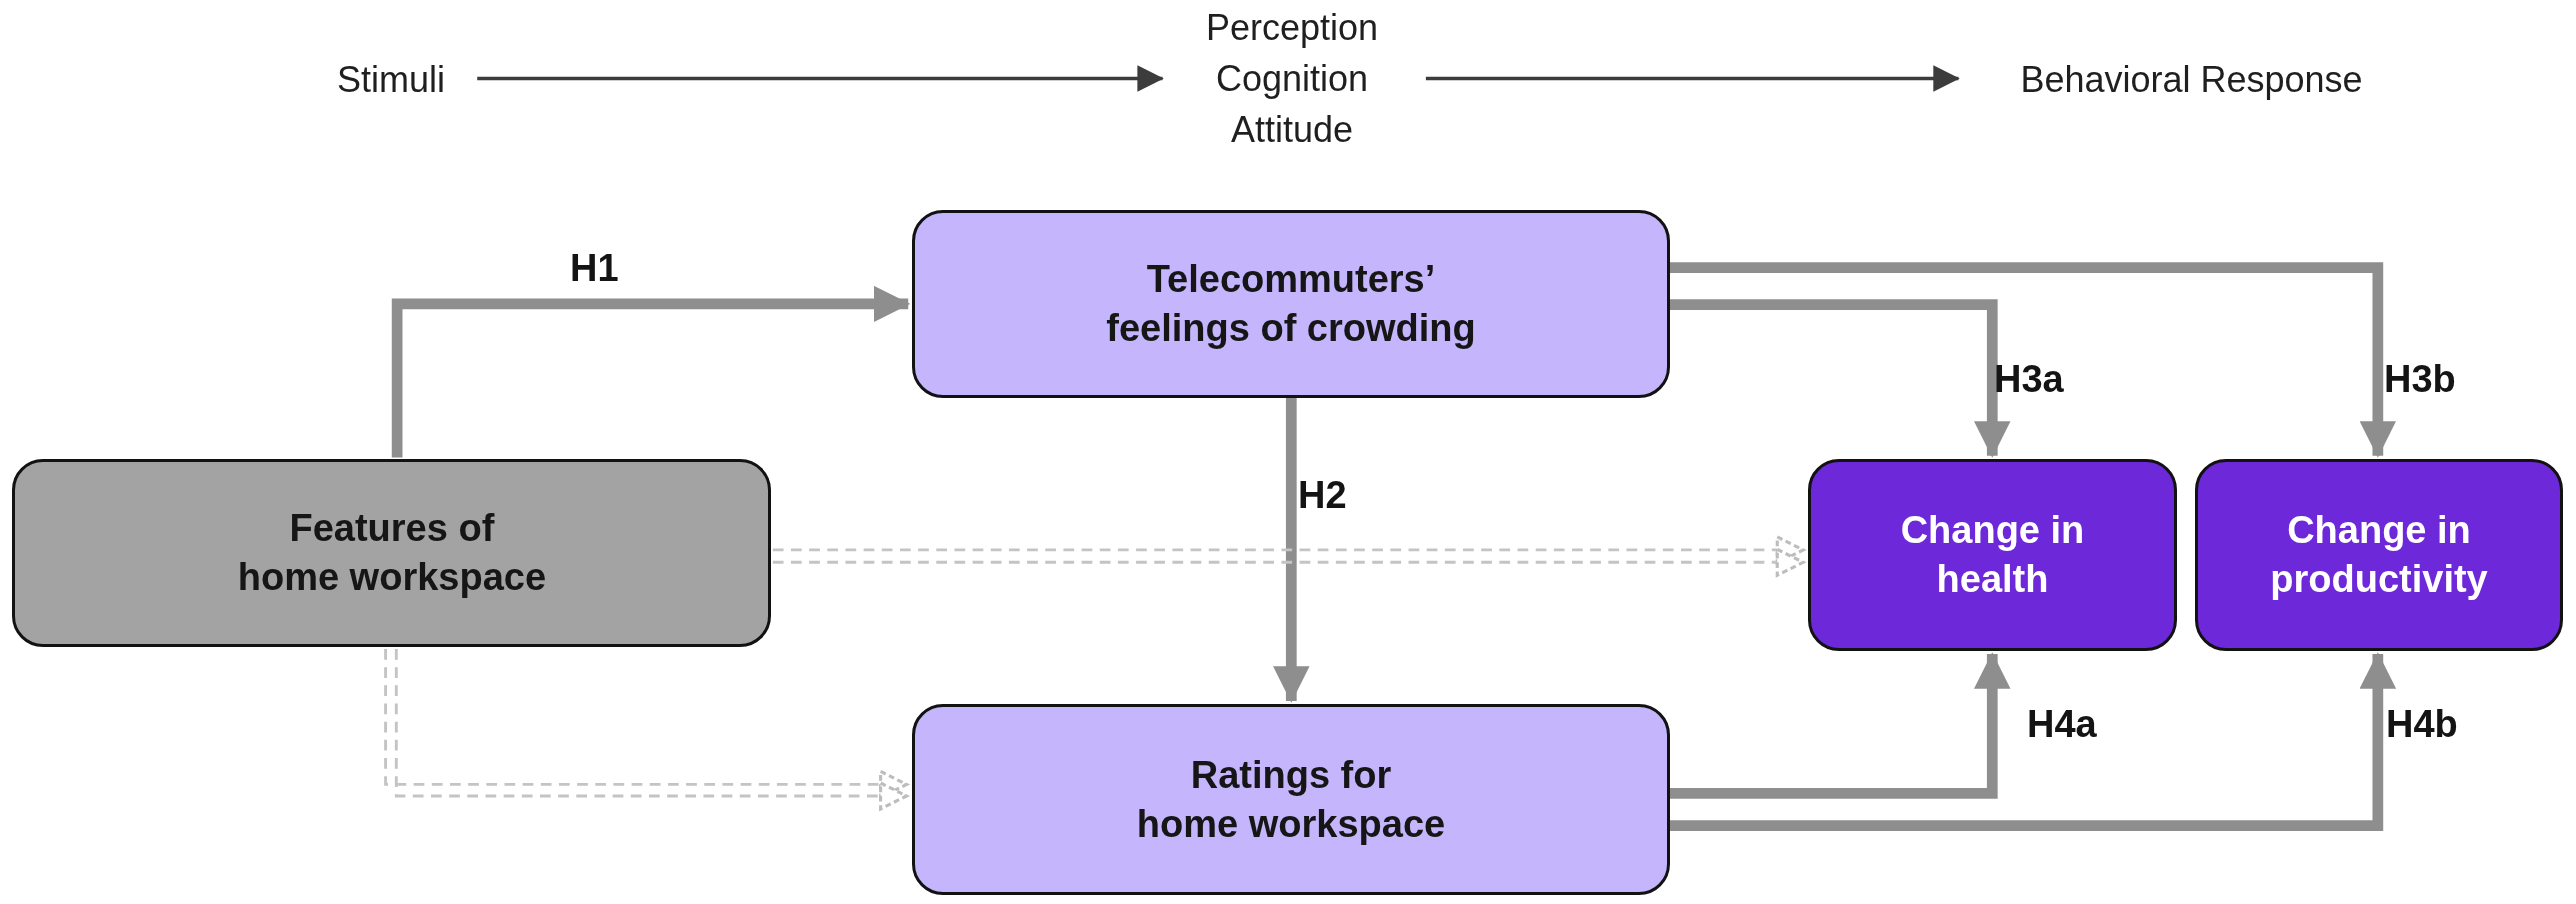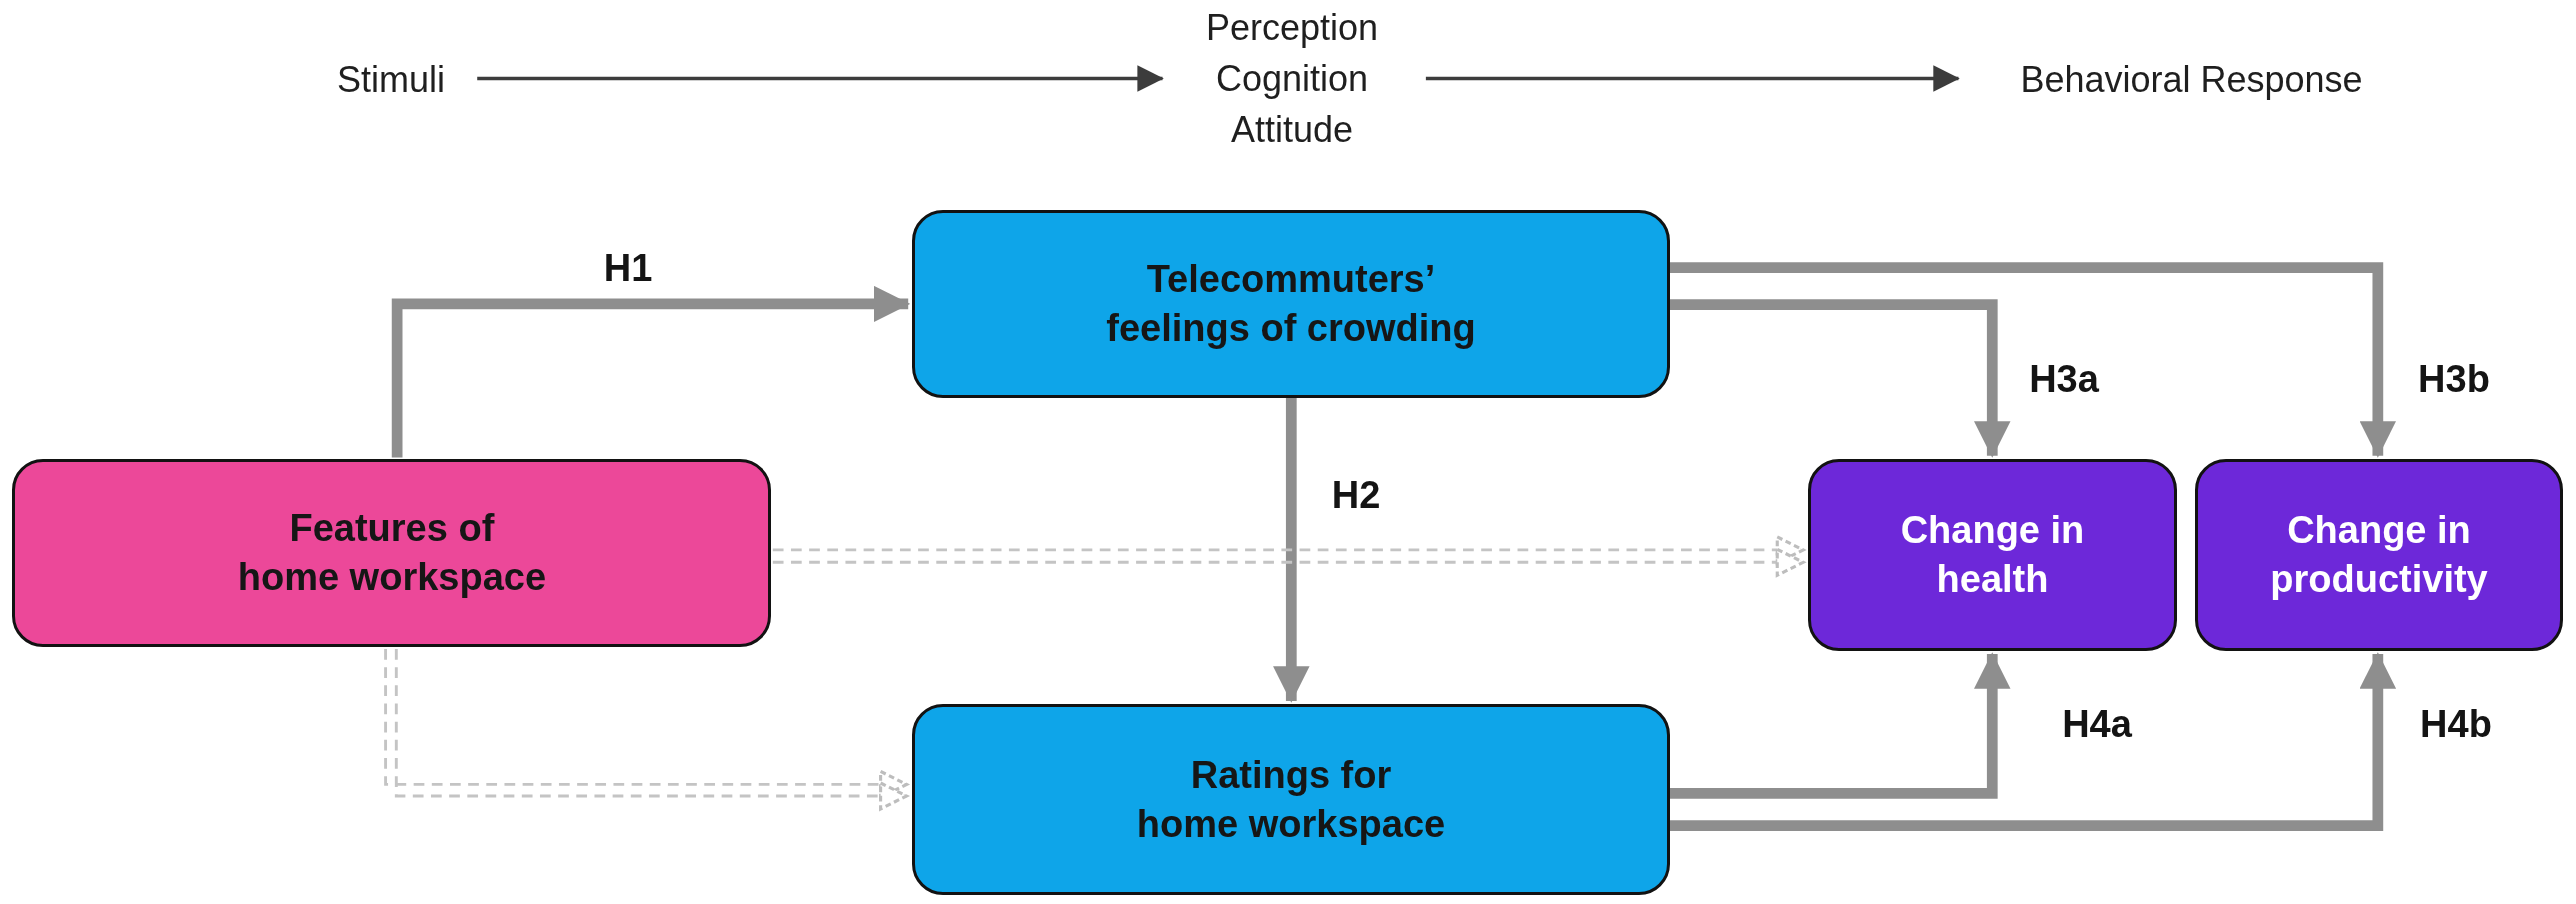--- a/index.html
+++ b/index.html
@@ -32,29 +32,28 @@
     display: flex;
     flex-direction: column;
     justify-content: center;
     align-items: center;
     font-size: 38px;
     font-weight: bold;
     line-height: 49px;
     text-align: center;
     color: #161616;
   }
-  .node-white { background: #ec4899; }
-  .node-light { background: #0ea5e9; }
+  .node-white { background: #a3a3a3; }
+  .node-light { background: #c4b5fd; }
   .node-dark  { background: #6d28d9; color: #ffffff; }
   .hlabel {
     position: absolute;
     color: #141414;
     font-size: 38px;
     font-weight: bold;
-    text-align: center;
     white-space: nowrap;
   }
 </style>
 </head>
 <body>
 
 <div class="canvas">
 
   <svg class="layer" width="2576" height="905" viewBox="0 0 3120 1096" xmlns="http://www.w3.org/2000/svg">
     <defs>

